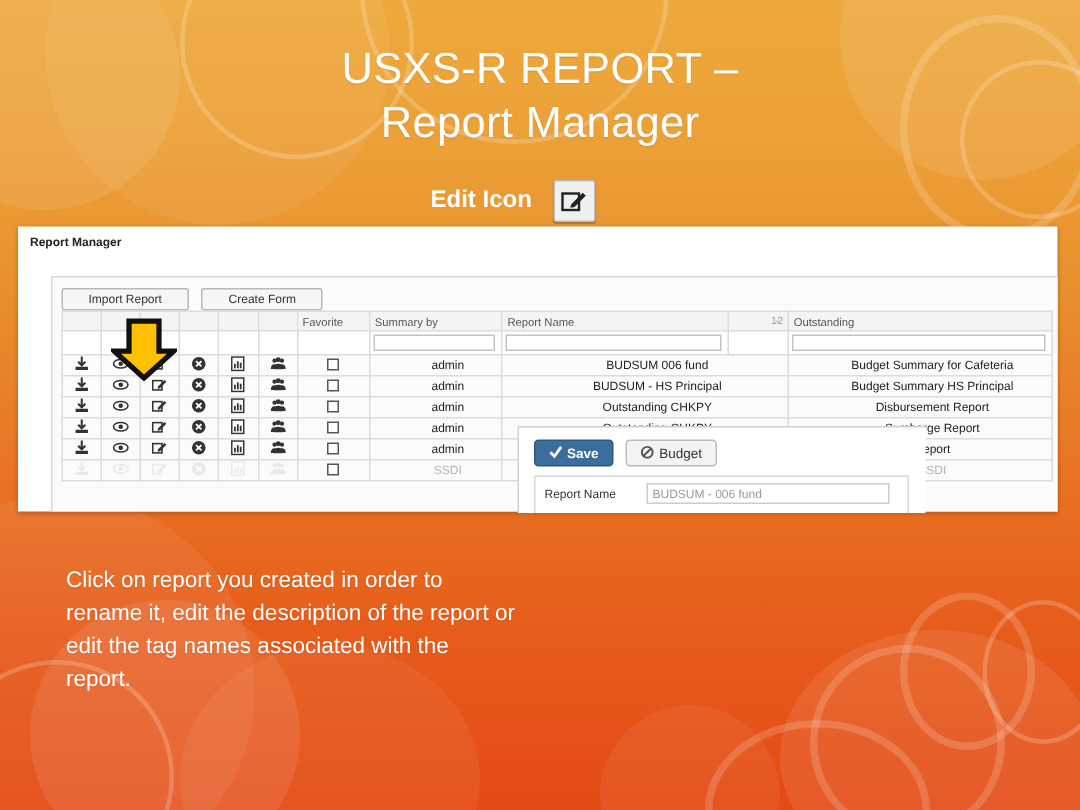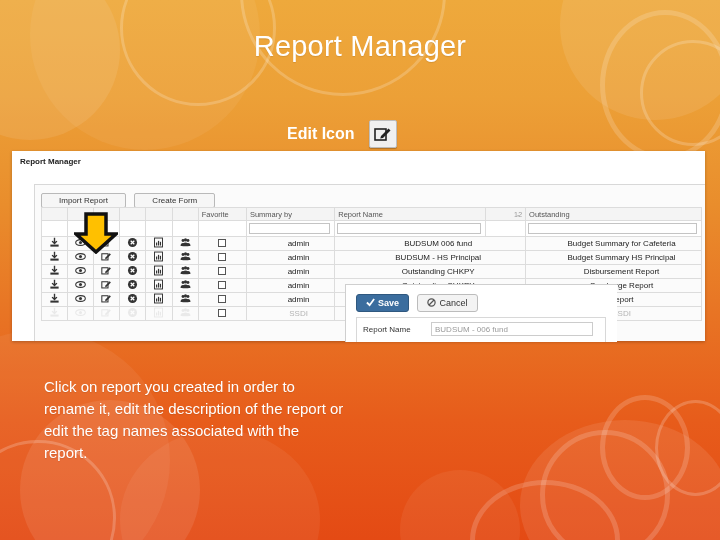--- a/index.html
+++ b/index.html
@@ -145,20 +145,21 @@
   <div class="bgcirc ring" style="left:-40px;top:440px;width:150px;height:150px;"></div>
   <div class="bgcirc blob2" style="left:120px;top:430px;width:200px;height:180px;"></div>
   <div class="bgcirc blob" style="left:520px;top:420px;width:210px;height:170px;"></div>
   <div class="bgcirc ring2" style="left:540px;top:430px;width:120px;height:120px;"></div>
   <div class="bgcirc ring2" style="left:600px;top:395px;width:80px;height:95px;"></div>
   <div class="bgcirc ring" style="left:655px;top:400px;width:75px;height:90px;"></div>
   <div class="bgcirc ring2" style="left:470px;top:480px;width:140px;height:110px;"></div>
   <div class="bgcirc blob2" style="left:400px;top:470px;width:120px;height:120px;"></div>
 
   <div id="title">
+    <div>USXS-R REPORT –</div>
     <div>Report Manager</div>
   </div>
 
   <div id="editIconLabelRow">
     <span class="lbl">Edit Icon</span>
     <span class="editbadge">
       <svg width="18" height="18" viewBox="0 0 18 18">
         <rect x="1" y="4" width="11" height="11" fill="none" stroke="#222" stroke-width="1.6"></rect>
         <path d="M7 11 L14.5 3.5 L16.5 5.5 L9 13 L6.2 13.5 Z" fill="#222"></path>
       </svg>
@@ -458,21 +459,21 @@
       <div class="btnrow">
         <span class="btn btn-save">
           <svg width="9" height="9" viewBox="0 0 10 10" style="vertical-align:-1px;margin-right:3px;">
             <path d="M1 5 L4 8 L9 1" fill="none" stroke="#ffffff" stroke-width="2"></path>
           </svg><span>Save</span>
         </span>
         <span class="btn btn-cancel">
           <svg width="9" height="9" viewBox="0 0 10 10" style="vertical-align:-1px;margin-right:3px;">
             <circle cx="5" cy="5" r="4" fill="none" stroke="#555" stroke-width="1.4"></circle>
             <path d="M2.2 7.8 L7.8 2.2" stroke="#555" stroke-width="1.4"></path>
-          </svg><span>Cancel</span>
+          </svg><span>Budget</span>
         </span>
       </div>
       <div class="fieldbox" id="popupFields">
           <div class="frow">
             <span class="flabel">Report Name</span>
             <span class="fval gray">BUDSUM - 006 fund</span>
           </div>
         </div>
     </div>
   </div>

